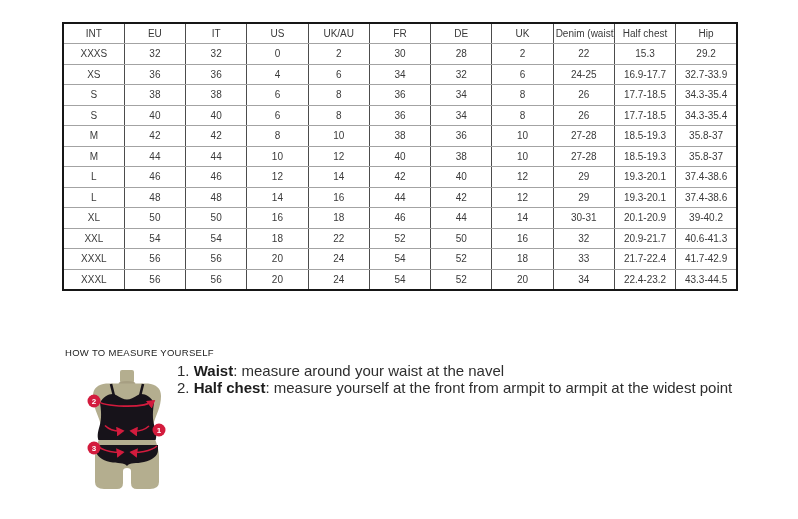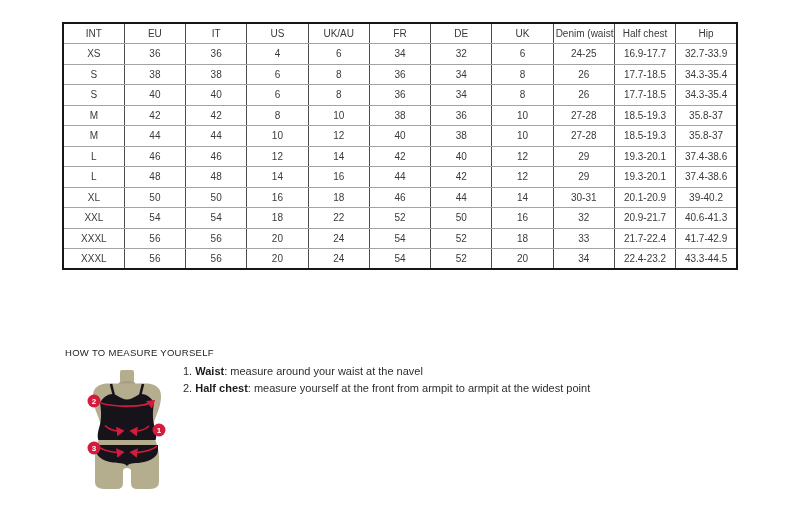--- a/index.html
+++ b/index.html
@@ -47,23 +47,23 @@
     letter-spacing:.3px;
     color:#1b1b1b;
   }
   .diagram {
     position:absolute;
     left:84px; top:370px;
     width:86px; height:124px;
   }
   ol.steps {
     position:absolute;
-    left:183px; top:365px;
+    left:177px; top:365px;
     list-style:none;
-    font-size:11px;
+    font-size:15px;
     color:#2e2e2e;
   }
   ol.steps li {
     line-height:12px;
     margin-bottom:4.5px;
     white-space:nowrap;
   }
   ol.steps .step-term { font-weight:700; color:#1c1c1c; }
 </style>
 </head>
@@ -82,20 +82,33 @@
           <th>FR</th>
           <th>DE</th>
           <th>UK</th>
           <th>Denim (waist)</th>
           <th>Half chest</th>
           <th>Hip</th>
         </tr>
     </thead>
     <tbody>
         <tr>
+          <td>XXXS</td>
+          <td>32</td>
+          <td>32</td>
+          <td>0</td>
+          <td>2</td>
+          <td>30</td>
+          <td>28</td>
+          <td>2</td>
+          <td>22</td>
+          <td>15.3</td>
+          <td>29.2</td>
+        </tr>
+        <tr>
           <td>XS</td>
           <td>36</td>
           <td>36</td>
           <td>4</td>
           <td>6</td>
           <td>34</td>
           <td>32</td>
           <td>6</td>
           <td>24-25</td>
           <td>16.9-17.7</td>

